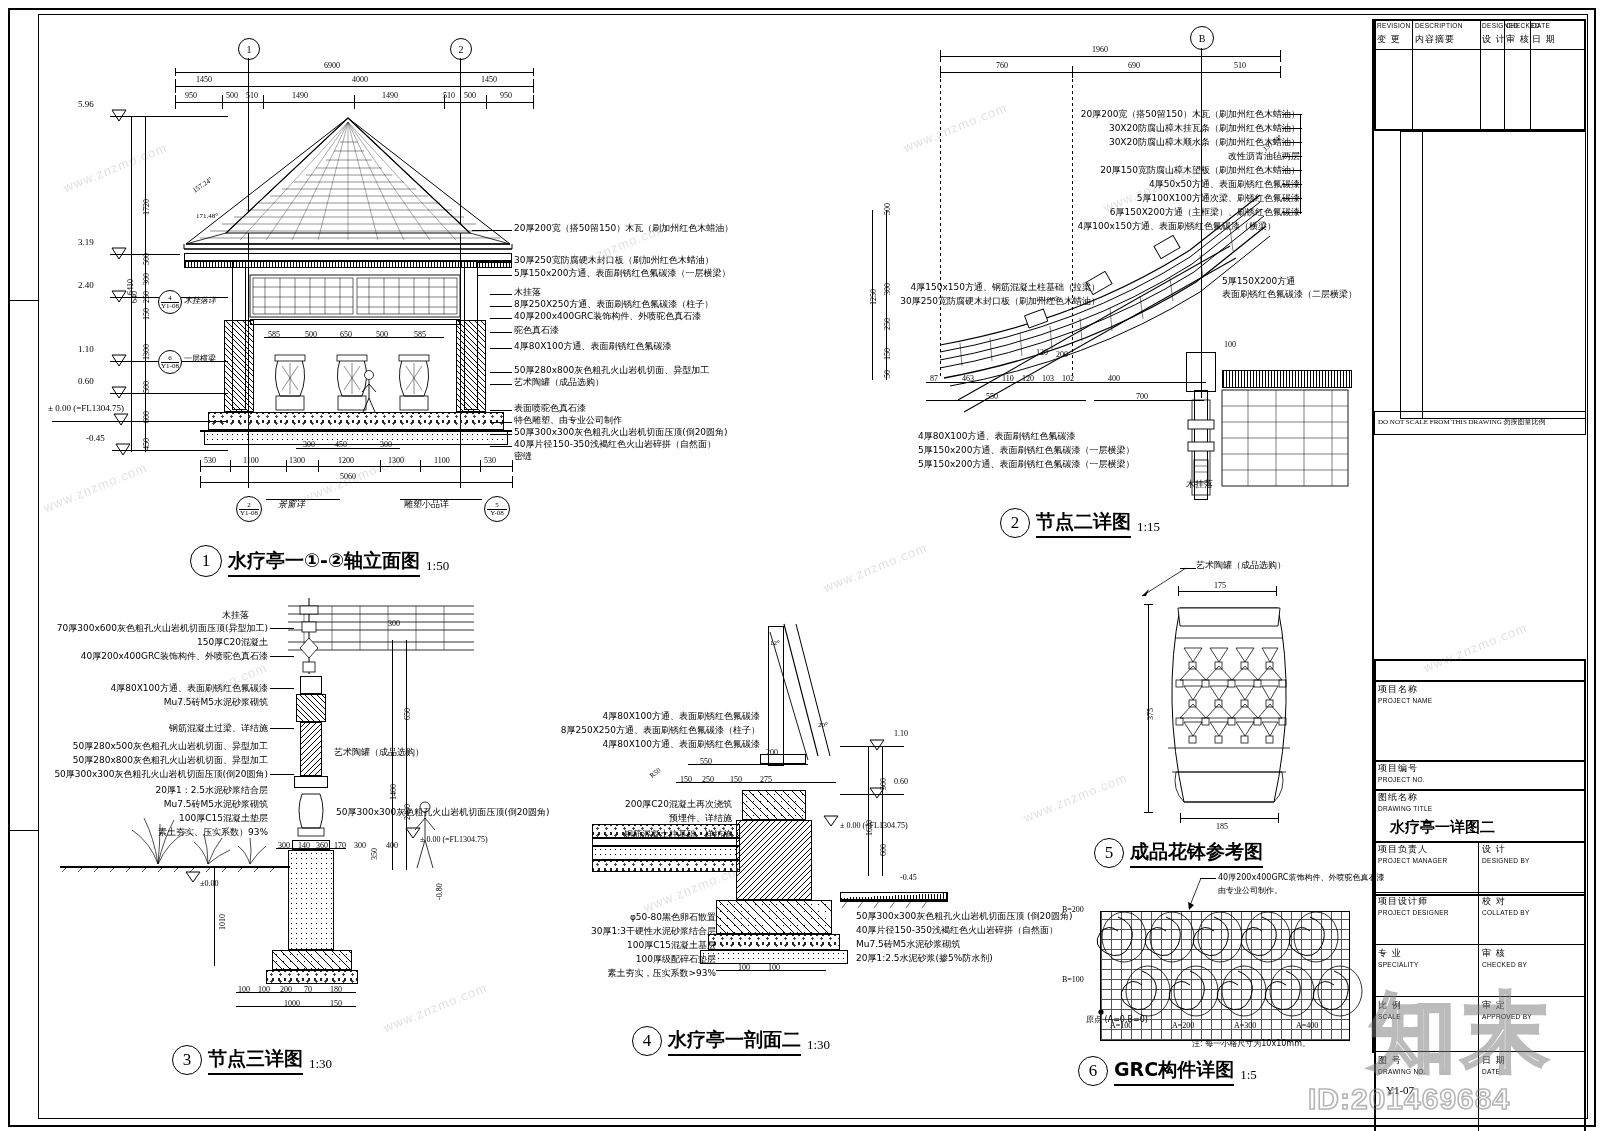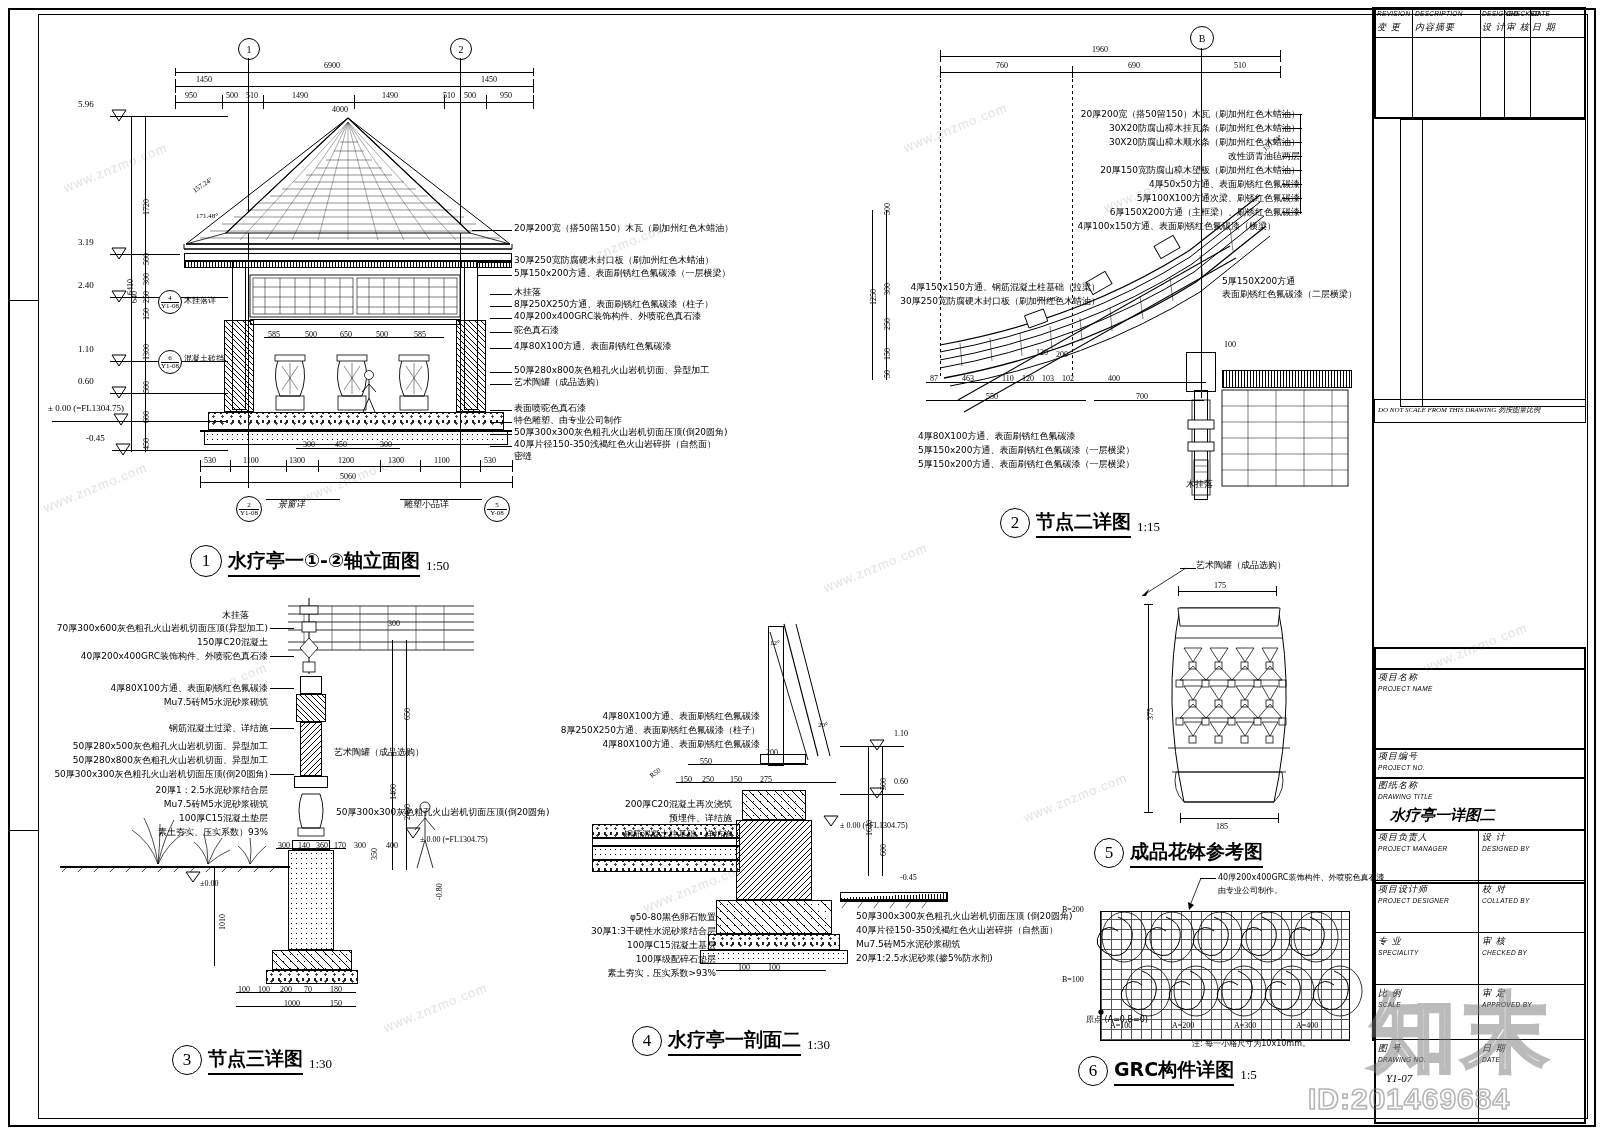--- a/index.html
+++ b/index.html
@@ -42,21 +42,21 @@
   .bub-ref{position:absolute;border:1px solid #000;border-radius:50%;background:#fff;
        display:flex;flex-direction:column;align-items:center;justify-content:center;font-size:7px;line-height:1;}
 
   
   .fig-title{position:absolute;display:flex;align-items:flex-end;gap:6px;}
   .fig-title .name{font-size:19px;font-weight:bold;border-bottom:2.5px solid #000;padding-bottom:1px;
        font-family:"DejaVu Sans","Liberation Sans",sans-serif;}
   .fig-title .scale{font-size:13px;padding-bottom:3px;}
 
   
-  .tb{position:absolute;left:1372px;top:7px;width:214px;height:1034px;border-left:2px solid #000;box-sizing:border-box;font-style:italic;}
+  .tb{position:absolute;left:1372px;top:19px;width:214px;height:1034px;border-left:2px solid #000;box-sizing:border-box;}
   .tb-lbl{font-size:9px;font-family:"DejaVu Sans","Liberation Sans",sans-serif;letter-spacing:1px;}
   .tb-en{font-size:6.5px;letter-spacing:.3px;font-family:"Liberation Sans",sans-serif;}
 
   
   .wm{position:absolute;color:rgba(120,120,120,.22);font-size:13px;
       transform:rotate(-22deg);white-space:nowrap;font-family:"Liberation Sans",sans-serif;
       letter-spacing:1px;pointer-events:none;}
   .wm-big{position:absolute;font-size:86px;font-weight:bold;color:transparent;
       -webkit-text-stroke:3px rgba(120,120,120,.5);font-family:"DejaVu Sans",sans-serif;
       pointer-events:none;letter-spacing:6px;}
@@ -103,21 +103,21 @@
     <div class="ln v" style="left:175px;top:68px;height:8px;"></div>
     <div class="ln v" style="left:533px;top:68px;height:8px;"></div>
     <div class="dim" style="left:324px;top:61px;">6900</div>
 
     <div class="ln h" style="left:175px;top:86px;width:358px;"></div>
     <div class="ln v" style="left:175px;top:79px;height:14px;"></div>
     <div class="ln v" style="left:248px;top:79px;height:14px;"></div>
     <div class="ln v" style="left:460px;top:79px;height:14px;"></div>
     <div class="ln v" style="left:533px;top:79px;height:14px;"></div>
     <div class="dim" style="left:196px;top:75px;">1450</div>
-    <div class="dim" style="left:332px;top:75px;margin-top:30px;">4000</div>
+    <div class="dim" style="left:352px;top:75px;">4000</div>
     <div class="dim" style="left:481px;top:75px;">1450</div>
 
     <div class="ln h" style="left:175px;top:102px;width:358px;"></div>
     <div class="ln v" style="left:175px;top:95px;height:14px;"></div>
     <div class="ln v" style="left:222px;top:95px;height:14px;"></div>
     <div class="ln v" style="left:248px;top:95px;height:14px;"></div>
     <div class="ln v" style="left:263px;top:95px;height:14px;"></div>
     <div class="ln v" style="left:354px;top:95px;height:14px;"></div>
     <div class="ln v" style="left:444px;top:95px;height:14px;"></div>
     <div class="ln v" style="left:460px;top:95px;height:14px;"></div>
@@ -340,22 +340,22 @@
     <div class="dim" style="left:340px;top:472px;">5060</div>
 
     <div class="bub-ref" style="left:158px;top:290px;width:22px;height:22px;">
       <span>4</span>
       <span style="border-top:1px solid #000;width:18px;text-align:center;">Y1-08</span>
     </div>
     <div class="bub-ref" style="left:158px;top:350px;width:22px;height:22px;">
       <span>6</span>
       <span style="border-top:1px solid #000;width:18px;text-align:center;">Y1-08</span>
     </div>
-    <div class="t t8 cn" style="left:184px;top:297px;">木挂落详</div>
-    <div class="t t8 cn" style="left:184px;top:355px;">混凝土砖挡</div>
+    <div class="t t8 cn" style="left:184px;top:297px;font-style:italic;">木挂落详</div>
+    <div class="t t8 cn" style="left:184px;top:355px;">一层横梁</div>
 
     <div class="bub-ref" style="left:236px;top:496px;width:24px;height:24px;">
       <span>2</span>
       <span style="border-top:1px solid #000;width:20px;text-align:center;">Y1-08</span>
     </div>
     <div class="t t9 cn" style="left:278px;top:500px;font-style:italic;">景窗详</div>
     <div class="ln h" style="left:266px;top:499px;width:74px;"></div>
     <div class="bub-ref" style="left:484px;top:496px;width:24px;height:24px;">
       <span>5</span>
       <span style="border-top:1px solid #000;width:20px;text-align:center;">Y-08</span>

